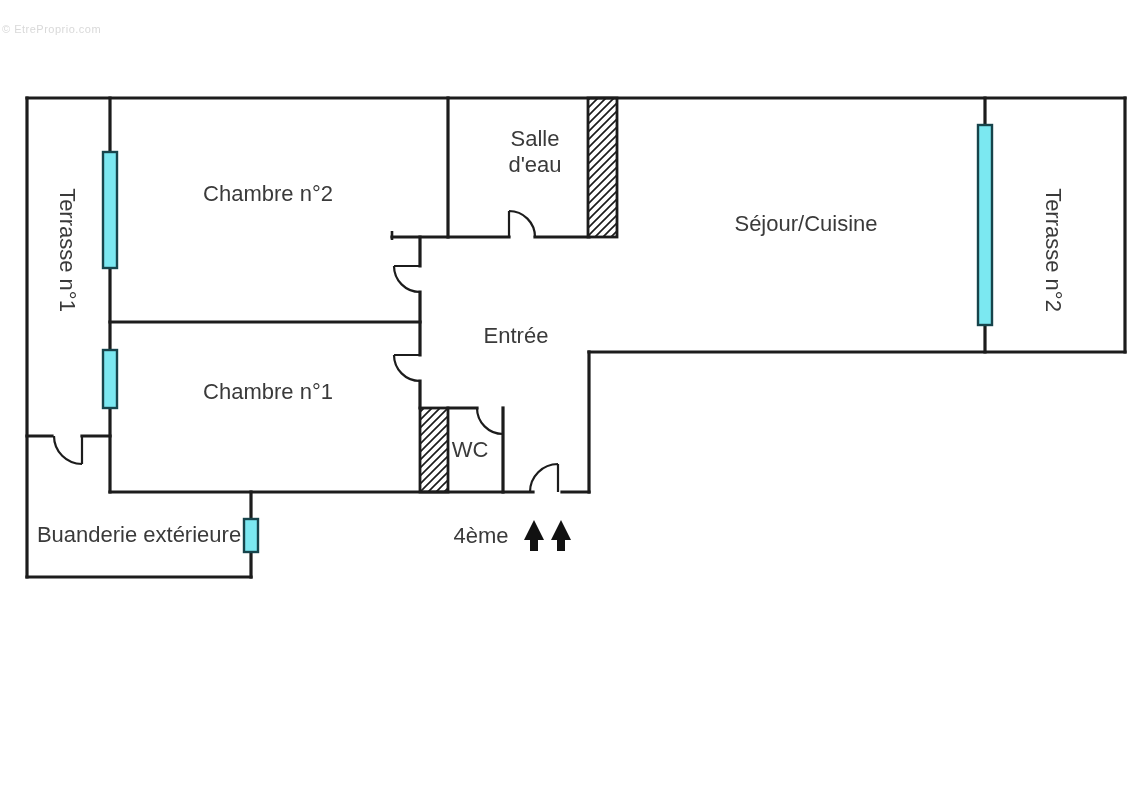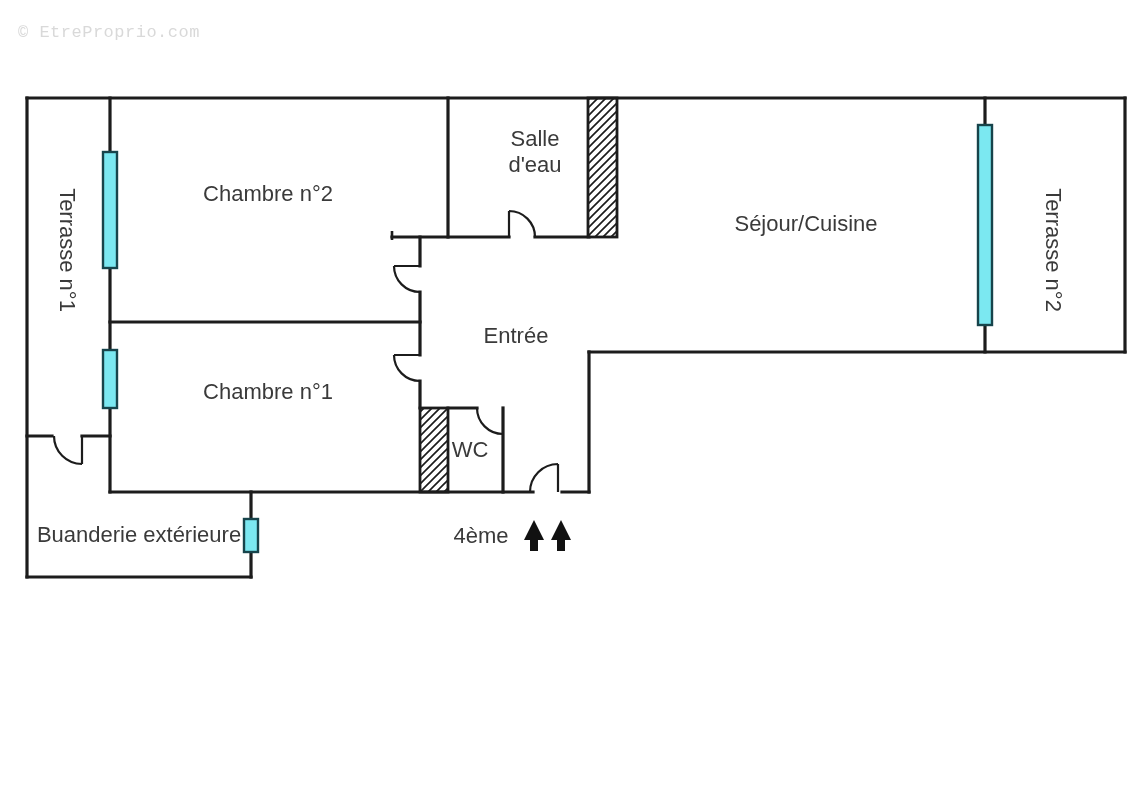--- a/index.html
+++ b/index.html
@@ -4,24 +4,23 @@
 <style>
   html,body{margin:0;padding:0;background:#ffffff;}
   .canvas{
     position:relative;
     width:1145px;height:800px;
     background:#ffffff;
     overflow:hidden;
     font-family:"Liberation Sans", sans-serif;
   }
   .watermark{
-    position:absolute;left:18px;top:23px;
-    font-size:17px;color:#d9d9d9;letter-spacing:.5px;
+    position:absolute;left:2px;top:23px;
+    font-size:11px;color:#d9d9d9;letter-spacing:.5px;
     user-select:none;
-    font-family:Liberation Mono, monospace;
   }
   svg.plan{position:absolute;left:0;top:0;}
   .wall{stroke:#1c1c1c;stroke-width:3.2;fill:none;stroke-linecap:square;}
   .tick{stroke:#1c1c1c;stroke-width:2.6;fill:none;}
   .door{stroke:#1c1c1c;stroke-width:2.2;fill:none;stroke-linecap:butt;}
   .window{stroke:#17444b;stroke-width:2.4;}
   .hatch-rect{stroke:#1c1c1c;stroke-width:2.8;}
   text.room-label{
     font-family:"Liberation Sans", sans-serif;
     font-size:22px;fill:#3a3a3a;text-anchor:middle;

